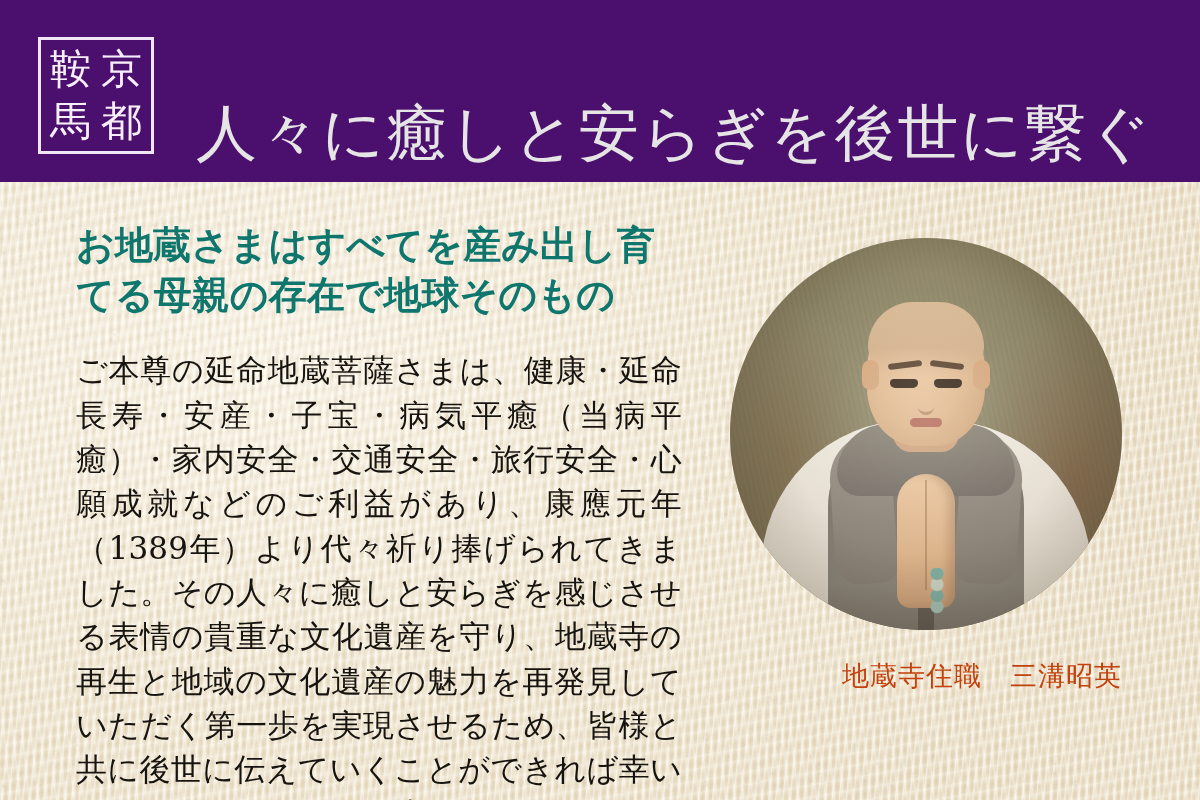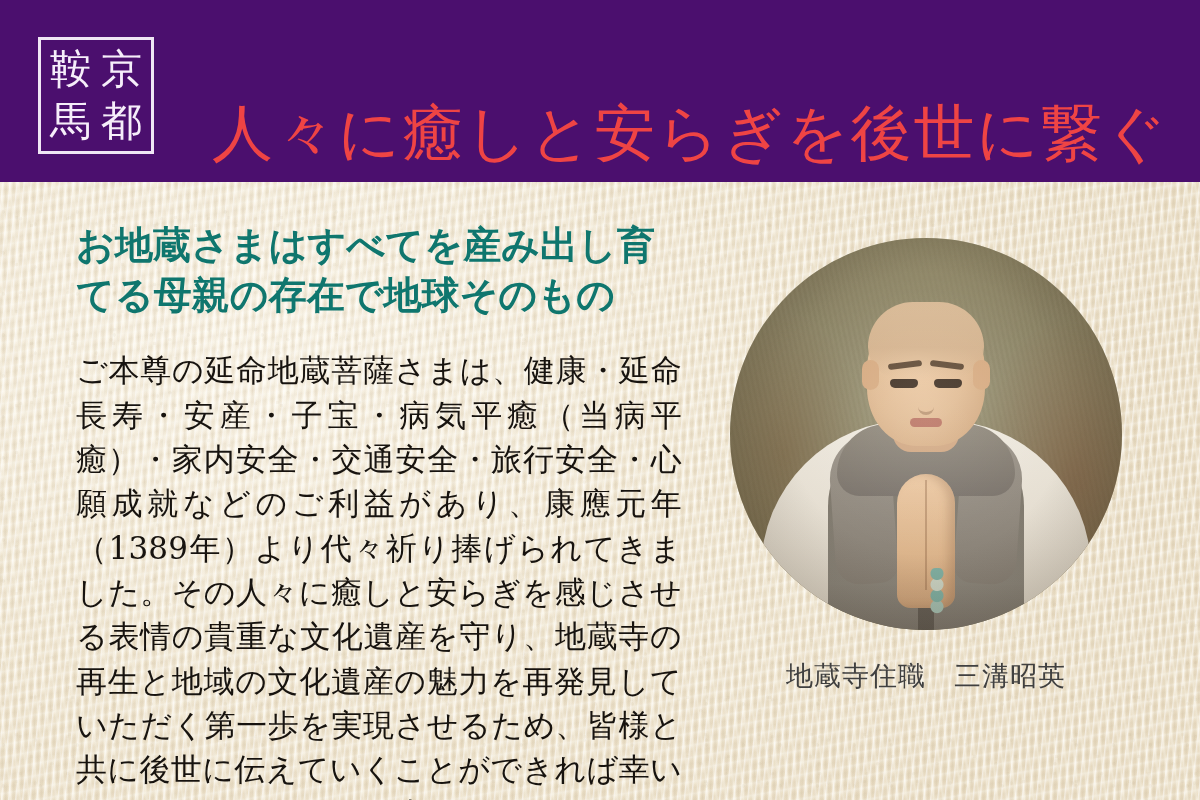--- a/index.html
+++ b/index.html
@@ -91,29 +91,29 @@
   }
   .logo-char {
     font-family: "DejaVu Serif", "Liberation Serif", serif;
     font-size: 41px;
     line-height: 1;
     color: #f6eefa;
     font-weight: 400;
   }
   .header-title {
     position: absolute;
-    left: 212px;
+    left: 196px;
     top: 50px;
     height: 86px;
     display: flex;
     align-items: center;
     font-family: "DejaVu Serif", "Liberation Serif", serif;
     font-size: 61px;
     letter-spacing: 2px;
-    color: #ef4444;
+    color: #e5e5e5;
     white-space: nowrap;
     font-weight: 400;
   }
 
   
   .main {
     position: absolute;
     left: 0;
     top: 182px;
     width: 1200px;
@@ -352,24 +352,24 @@
   .photo-soft {
     position: absolute; inset: 0;
     backdrop-filter: none;
     background: radial-gradient(circle at 50% 42%, rgba(255,250,240,0.06), rgba(90,74,50,0.12) 100%);
   }
   .photo-blur { filter: blur(0.6px); }
 
   .portrait-caption {
     margin: 0;
     padding-top: 28px;
-    text-align: center;
+    text-align: right;
     font-family: "DejaVu Serif", "Liberation Serif", serif;
     font-size: 27px;
-    color: #404040;
+    color: #c2410c;
     letter-spacing: 1px;
     font-weight: 400;
   }
 </style>
 </head>
 <body>
 
 <div id="poster">
 
   <div class="paper-bg"></div>

